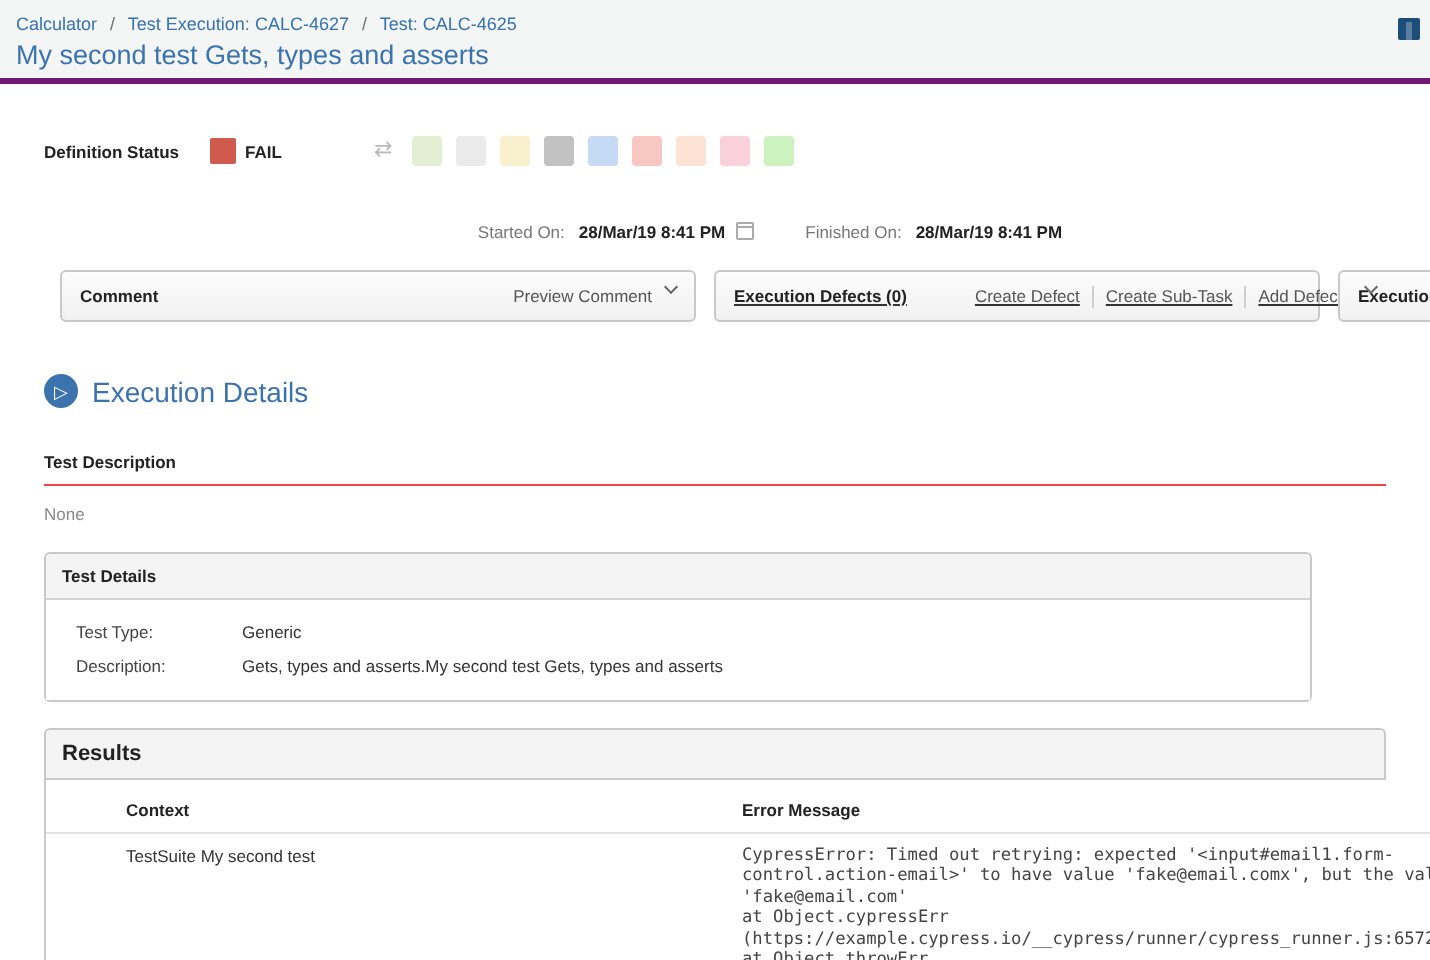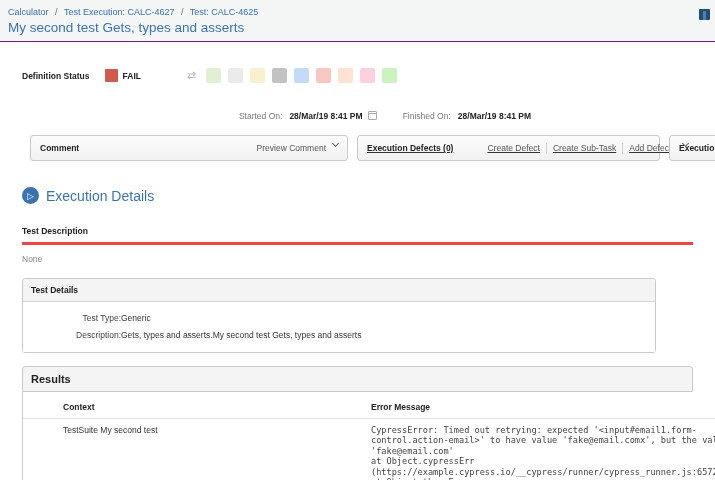--- a/index.html
+++ b/index.html
@@ -9,21 +9,21 @@
     background: #ffffff;
     font-family: "Liberation Sans", sans-serif;
     color: #333;
     position: relative;
     font-size: 8.5px;
   }
 
   
   .top-band {
     height: 42px; background: #f4f5f5;
-    border-bottom: 1px solid #701a75;
+    border-bottom: 3px solid #701a75;
     padding: 7px 0 0 8px; position: relative;
   }
   .breadcrumb { font-size: 9px; color: #707070; }
   .breadcrumb a { color: #3572b0; text-decoration: none; cursor: pointer; }
   .breadcrumb .sep { margin: 0 4px; color: #707070; }
   .page-title { font-size: 13.5px; color: #3b73af; margin-top: 3px; font-weight: 400; }
   .export-icon {
     position: absolute; top: 9px; right: 5px;
     width: 11px; height: 11px; background: #1d4e79; border-radius: 1px;
     cursor: pointer;
@@ -82,33 +82,33 @@
   .play-icon {
     width: 17px; height: 17px; border-radius: 50%; background: #3b73af;
     color: #fff; display: flex; align-items: center; justify-content: center;
     font-size: 9px; flex: 0 0 auto;
   }
   .details-heading h2 { font-size: 14px; color: #3b73af; font-weight: 400; margin: 0 0 0 7px; }
 
   .section { margin: 22px 0 0 22px; width: 671px; }
   .section-title {
     font-weight: bold; font-size: 8.5px; color: #222;
-    border-bottom: 3px solid #ef4444; padding-bottom: 6px;
+    border-bottom: 1px solid #ef4444; padding-bottom: 6px;
   }
   .none-value { color: #888; margin-top: 9px; font-size: 8.5px; }
 
   .boxed { margin: 14px 0 0 22px; width: 634px; border: 1px solid #c9c9c9; border-radius: 3px; }
   .boxed-header {
     background: #f4f4f4; border-bottom: 1px solid #d4d4d4;
     font-weight: bold; font-size: 8.5px; color: #222; padding: 6px 8px;
     border-radius: 3px 3px 0 0;
   }
   .boxed-body { background: #fff; padding: 8px 0; }
   .kv-row { display: flex; line-height: 17px; font-size: 8.5px; }
-  .kv-label { width: 83px; margin-left: 15px; color: #444; flex: 0 0 auto; text-align: right; }
+  .kv-label { width: 83px; margin-left: 15px; color: #444; flex: 0 0 auto; }
   .kv-value { color: #333; }
 
   
   .results-header {
     margin: 13px 0 0 22px; width: 671px;
     background: #f4f4f4; border: 1px solid #c9c9c9; border-radius: 3px 3px 0 0;
     font-weight: bold; font-size: 11px; color: #222; padding: 6px 8px;
   }
   .results-body { margin-left: 22px; border-left: 1px solid #c9c9c9; padding-top: 10px; min-height: 120px; width: 1000px; }
   .rt-header { display: flex; font-weight: bold; font-size: 8.5px; color: #222; padding-bottom: 6px; border-bottom: 1px solid #e2e2e2; }

